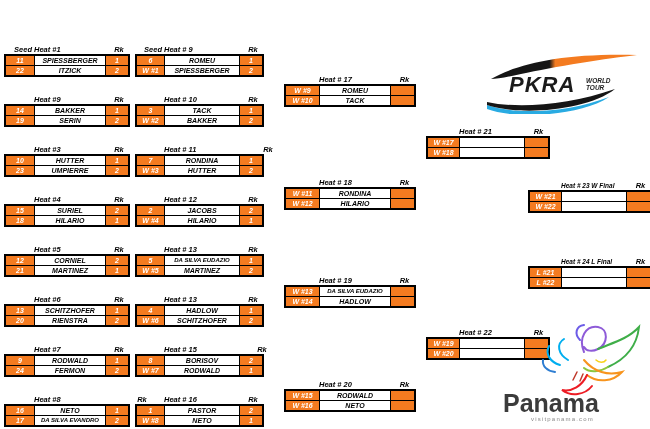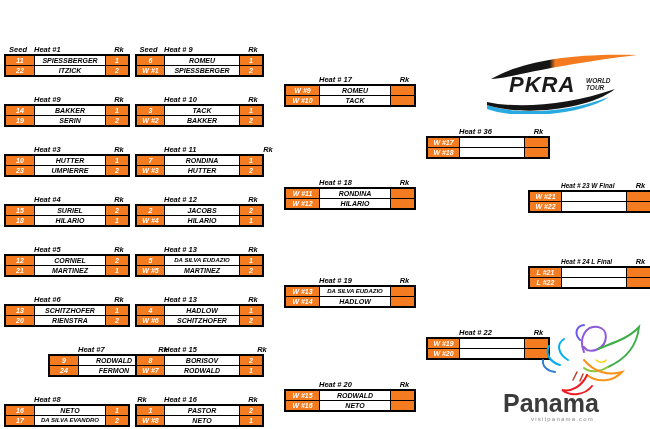--- a/index.html
+++ b/index.html
@@ -3,21 +3,21 @@
 <meta charset="utf-8">
 <style>
   html,body{margin:0;padding:0;background:#fff;}
   #stage{position:relative;width:650px;height:429px;background:#fff;overflow:hidden;
          font-family:"Liberation Sans",sans-serif;}
   .title{position:absolute;left:170px;top:2px;width:360px;text-align:center;
          font-style:italic;font-weight:bold;font-size:8.5px;line-height:10px;color:#000;}
   .heat{position:absolute;}
   .hhead{display:flex;height:9px;align-items:flex-end;
          font-style:italic;font-weight:bold;font-size:7.5px;line-height:9px;color:#000;}
-  .hhead .sh{text-align:center;white-space:nowrap;}
+  .hhead .sh{text-align:right;white-space:nowrap;}
   .hhead .hl{flex:1;text-align:left;padding-left:2px;white-space:nowrap;}
   .hhead .rh{text-align:center;}
   table.hb{border-collapse:collapse;border:2px solid #000;table-layout:fixed;}
   .hb td{border:1px solid #000;height:9px;padding:0;text-align:center;white-space:nowrap;
          overflow:hidden;font-style:italic;font-weight:bold;font-size:7px;line-height:9px;}
   td.entry,td.rank{background:var(--orange,#F47B20);color:#fff;}
   td.nm{background:#fff;color:#000;}
   .pkra{position:absolute;left:487px;top:52px;width:152px;height:62px;}
   .panama{position:absolute;left:498px;top:320px;width:150px;height:105px;}
 </style>
@@ -147,21 +147,21 @@
               <td class="rank" style="width: 22px;">1</td>
             </tr>
             <tr>
               <td class="entry" style="width: 28px;">20</td>
               <td class="nm" style="width: 70px;">RIENSTRA</td>
               <td class="rank" style="width: 22px;">2</td>
             </tr>
           </tbody>
         </table>
     </div>
-      <div class="heat" style="left: 4px; top: 345px; width: 126px; margin-left: 44px;">
+      <div class="heat" style="left: 4px; top: 345px; width: 126px;">
       <div class="hhead">
         <span class="sh" style="width: 28px;"></span>
         <span class="hl">Heat #7</span>
         <span class="rh" style="width: 22px;">Rk</span>
       </div>
       <table class="hb" style="width: 125px;">
           <tbody>
             <tr>
               <td class="entry" style="width: 28px;">9</td>
               <td class="nm" style="width: 70px;">RODWALD</td>
@@ -444,21 +444,21 @@
               <td class="entry" style="width: 33px;">W #16</td>
               <td class="nm" style="width: 70px;">NETO</td>
               <td class="rank" style="width: 23px;"></td>
             </tr>
           </tbody>
         </table>
     </div>
       <div class="heat" style="left: 426px; top: 127px; width: 124px;">
       <div class="hhead">
         <span class="sh" style="width: 31px;"></span>
-        <span class="hl">Heat # 36</span>
+        <span class="hl">Heat # 21</span>
         <span class="rh" style="width: 23px;">Rk</span>
       </div>
       <table class="hb" style="width: 123px;">
           <tbody>
             <tr>
               <td class="entry" style="width: 31px;">W #17</td>
               <td class="nm" style="width: 64px;"></td>
               <td class="rank" style="width: 23px;"></td>
             </tr>
             <tr>

